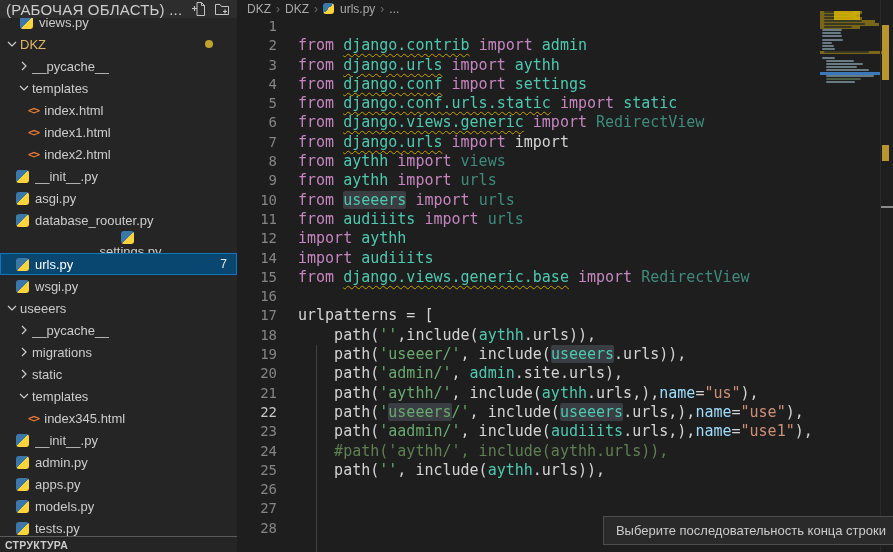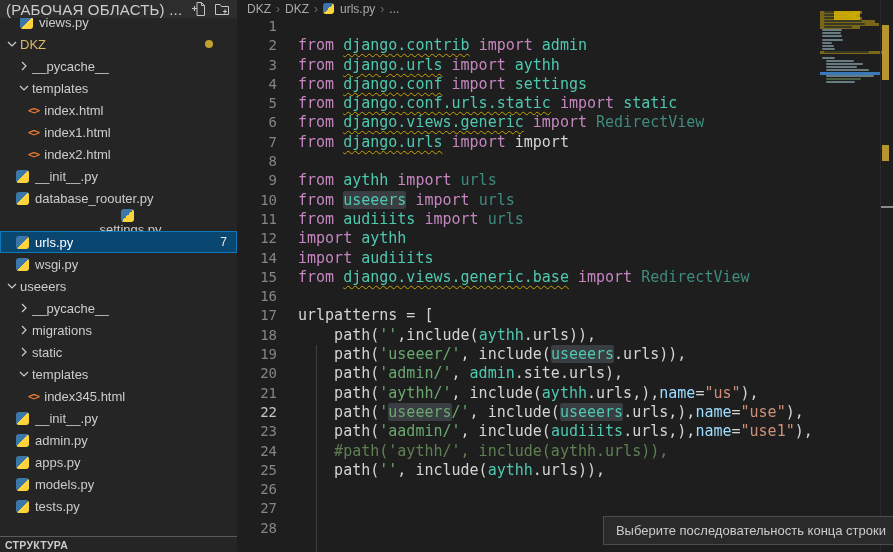--- a/index.html
+++ b/index.html
@@ -132,20 +132,24 @@
         <div class="row" style="padding-left: 28px;">
           <span class="html-icon">&lt;&gt;</span>
           <span class="lbl ">index2.html</span>
         </div>
         <div class="row" style="padding-left: 16px;">
           <span class="py-icon"></span>
           <span class="lbl ">__init__.py</span>
         </div>
         <div class="row" style="padding-left: 16px;">
           <span class="py-icon"></span>
+          <span class="lbl ">asgi.py</span>
+        </div>
+        <div class="row" style="padding-left: 16px;">
+          <span class="py-icon"></span>
           <span class="lbl ">database_roouter.py</span>
         </div>
         <div class="row" style="padding-left: 24px; flex-direction: column;">
           <span class="py-icon"></span>
           <span class="lbl ">settings.py</span>
         </div>
         <div class="row sel" style="padding-left: 16px;">
           <span class="py-icon"></span>
           <span class="lbl ">urls.py</span>
           <span class="badge">7</span>
@@ -259,20 +263,21 @@
         <div class="cl">
           <span class="ln">6</span>
           <span class="lc"><span class="tk-k">from</span><span class="tk-p"> </span><span class="tk-m u">django.views.generic</span><span class="tk-p"> </span><span class="tk-k">import</span><span class="tk-p"> </span><span class="tk-d">RedirectView</span></span>
         </div>
         <div class="cl">
           <span class="ln">7</span>
           <span class="lc"><span class="tk-k">from</span><span class="tk-p"> </span><span class="tk-m u">django.urls</span><span class="tk-p"> </span><span class="tk-k">import</span><span class="tk-p"> </span><span class="tk-p">import</span></span>
         </div>
         <div class="cl">
           <span class="ln">8</span>
+          <span class="lc"><span class="tk-k">from</span><span class="tk-p"> </span><span class="tk-m">aythh</span><span class="tk-p"> </span><span class="tk-k">import</span><span class="tk-p"> </span><span class="tk-d">views</span></span>
         </div>
         <div class="cl">
           <span class="ln">9</span>
           <span class="lc"><span class="tk-k">from</span><span class="tk-p"> </span><span class="tk-m">aythh</span><span class="tk-p"> </span><span class="tk-k">import</span><span class="tk-p"> </span><span class="tk-d">urls</span></span>
         </div>
         <div class="cl">
           <span class="ln">10</span>
           <span class="lc"><span class="tk-k">from</span><span class="tk-p"> </span><span class="tk-m hl">useeers</span><span class="tk-p"> </span><span class="tk-k">import</span><span class="tk-p"> </span><span class="tk-d">urls</span></span>
         </div>
         <div class="cl">

